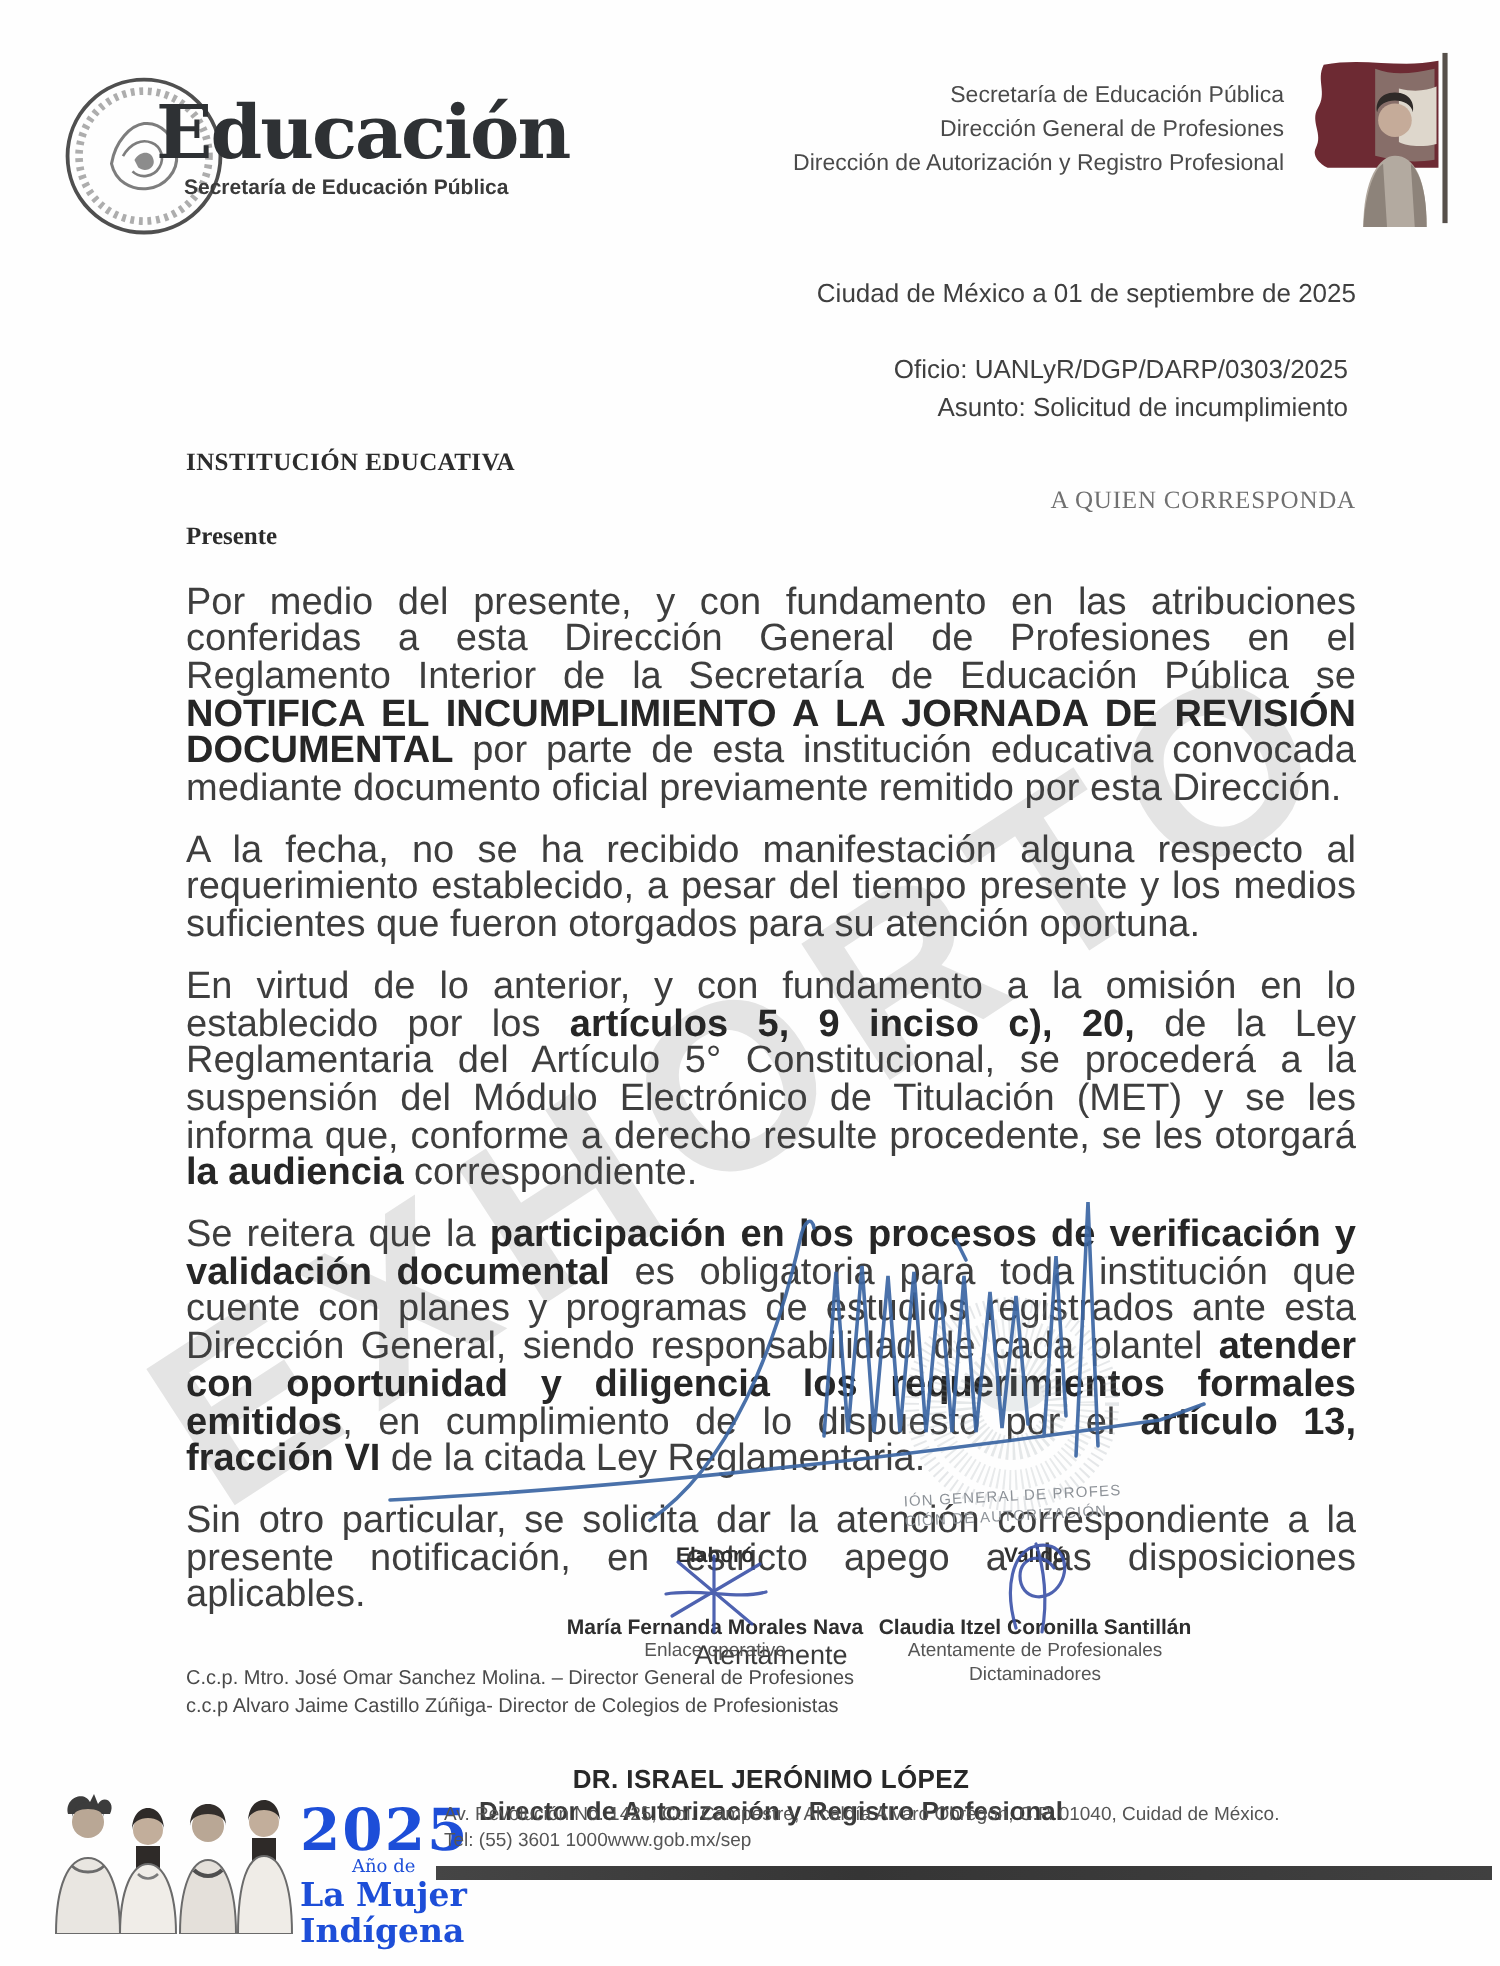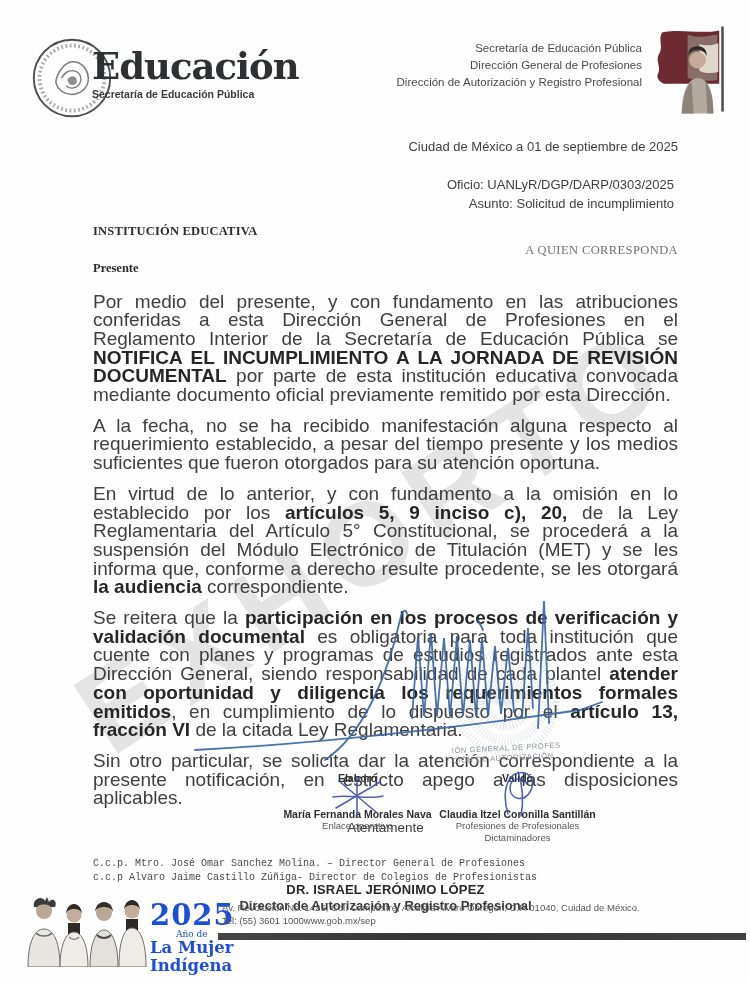--- a/index.html
+++ b/index.html
@@ -14,21 +14,21 @@
     position:absolute; left:15px; top:470px; width:720px; height:140px;
     transform:rotate(-33deg); transform-origin:center;
     font-family:"Liberation Sans", sans-serif; font-weight:bold;
     font-size:118px; letter-spacing:14px; text-align:center;
     color:rgba(125,125,125,0.20); white-space:nowrap; z-index:1;
     user-select:none;
   }
   
   .seal { position:absolute; left:28px; top:36px; z-index:2; }
   .logo-title {
-    position:absolute; left:92px; top:44px; z-index:2;
+    position:absolute; left:78px; top:44px; z-index:2;
     font-family:"DejaVu Serif", serif; font-weight:700; font-size:37px;
     color:#2e3134; letter-spacing:-1px;
   }
   .logo-subtitle {
     position:absolute; left:92px; top:88px; z-index:2;
     font-size:10.5px; font-weight:bold; color:#3a3a3a;
   }
   .hdr-right {
     position:absolute; right:108px; top:40px; width:420px; z-index:2;
     text-align:right; font-size:11.5px; line-height:16.8px; color:#4a4a4a;
@@ -71,22 +71,22 @@
   .approval { position:absolute; text-align:center; z-index:4; }
   .appr-left  { left:250px; top:772px; width:215px; }
   .appr-right { left:415px; top:772px; width:205px; }
   .appr-label { font-size:10.5px; font-weight:bold; color:#2e2e2e; }
   .appr-name  { font-size:10.5px; font-weight:bold; color:#2e2e2e; margin-top:24px; }
   .appr-role  { font-size:9.5px; color:#555; line-height:12px; }
   .ink-elaboro { position:absolute; left:330px; top:776px; z-index:5; }
   .ink-valido  { position:absolute; left:494px; top:768px; z-index:5; }
   
   .ccp {
-    position:absolute; left:93px; top:857px; font-size:10px;
-    line-height:13.5px; color:#4a4a4a; z-index:2;font-family:Liberation Mono, monospace;
+    position:absolute; left:93px; top:833px; font-size:10px;
+    line-height:13.5px; color:#4a4a4a; z-index:2;
   }
   
   .women-art { position:absolute; left:24px; top:893px; z-index:2; }
   .year-block { position:absolute; left:150px; top:898px; z-index:2; color:#1d4ed8; }
   .year-big { font-family:"DejaVu Serif", serif; font-weight:700; font-size:29px; letter-spacing:1px; }
   .year-cap1 { font-family:"DejaVu Serif", serif; font-size:9px; margin-left:26px; margin-top:-3px; }
   .year-cap2, .year-cap3 { font-family:"DejaVu Serif", serif; font-weight:700; font-size:16.5px; line-height:18px; }
   .footer-addr {
     position:absolute; left:222px; top:901px; width:520px; z-index:2;
     font-size:9.5px; line-height:13px; color:#555;
@@ -194,21 +194,21 @@
       <path d="M6,32 L50,6"></path>
       <path d="M9,5 L46,36"></path>
       <path d="M27,2 L27,40"></path>
       <path d="M3,21 C20,18 38,24 53,20"></path>
     </g>
   </svg>
 
   <div class="approval appr-right">
     <div class="appr-label">Validó</div>
     <div class="appr-name">Claudia Itzel Coronilla Santillán</div>
-    <div class="appr-role">Profesiones de Profesionales</div>
+    <div class="appr-role">Atentamente de Profesionales</div>
     <div class="appr-role">Dictaminadores</div>
   </div>
   <svg class="ink-valido" width="48" height="50" viewBox="0 0 48 50">
     <g fill="none" stroke="#3b52a8" stroke-width="1.6" stroke-linecap="round" opacity=".9">
       <path d="M14,46 C8,26 12,8 24,5 C36,2 42,14 36,24 C30,34 16,32 16,20 C16,10 28,8 33,16"></path>
       <path d="M24,4 C28,16 30,32 27,48"></path>
     </g>
   </svg>
 
   <div class="ccp">

